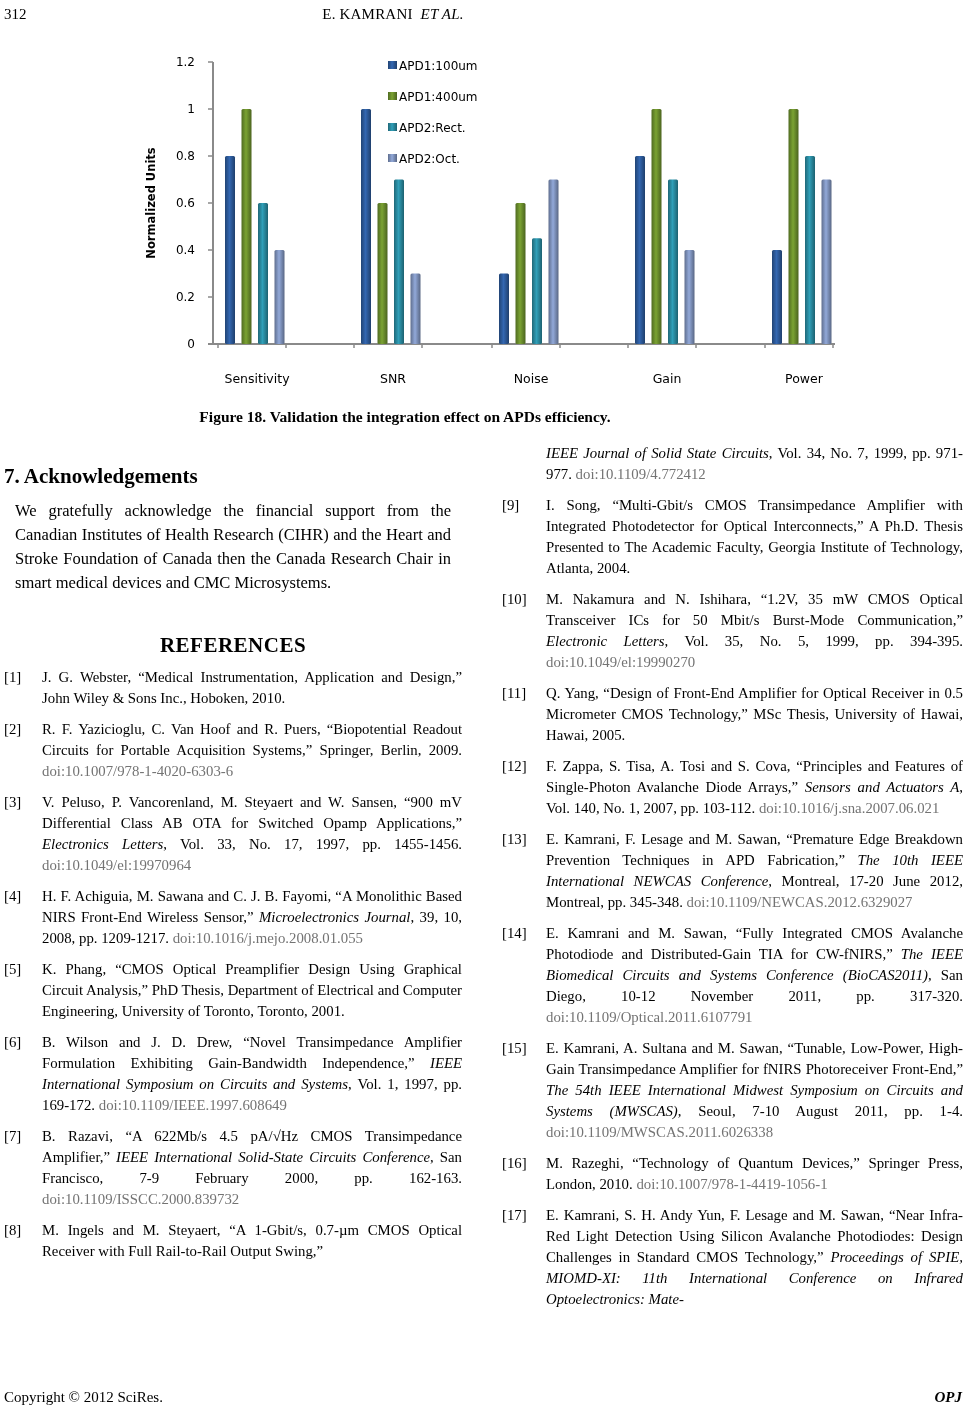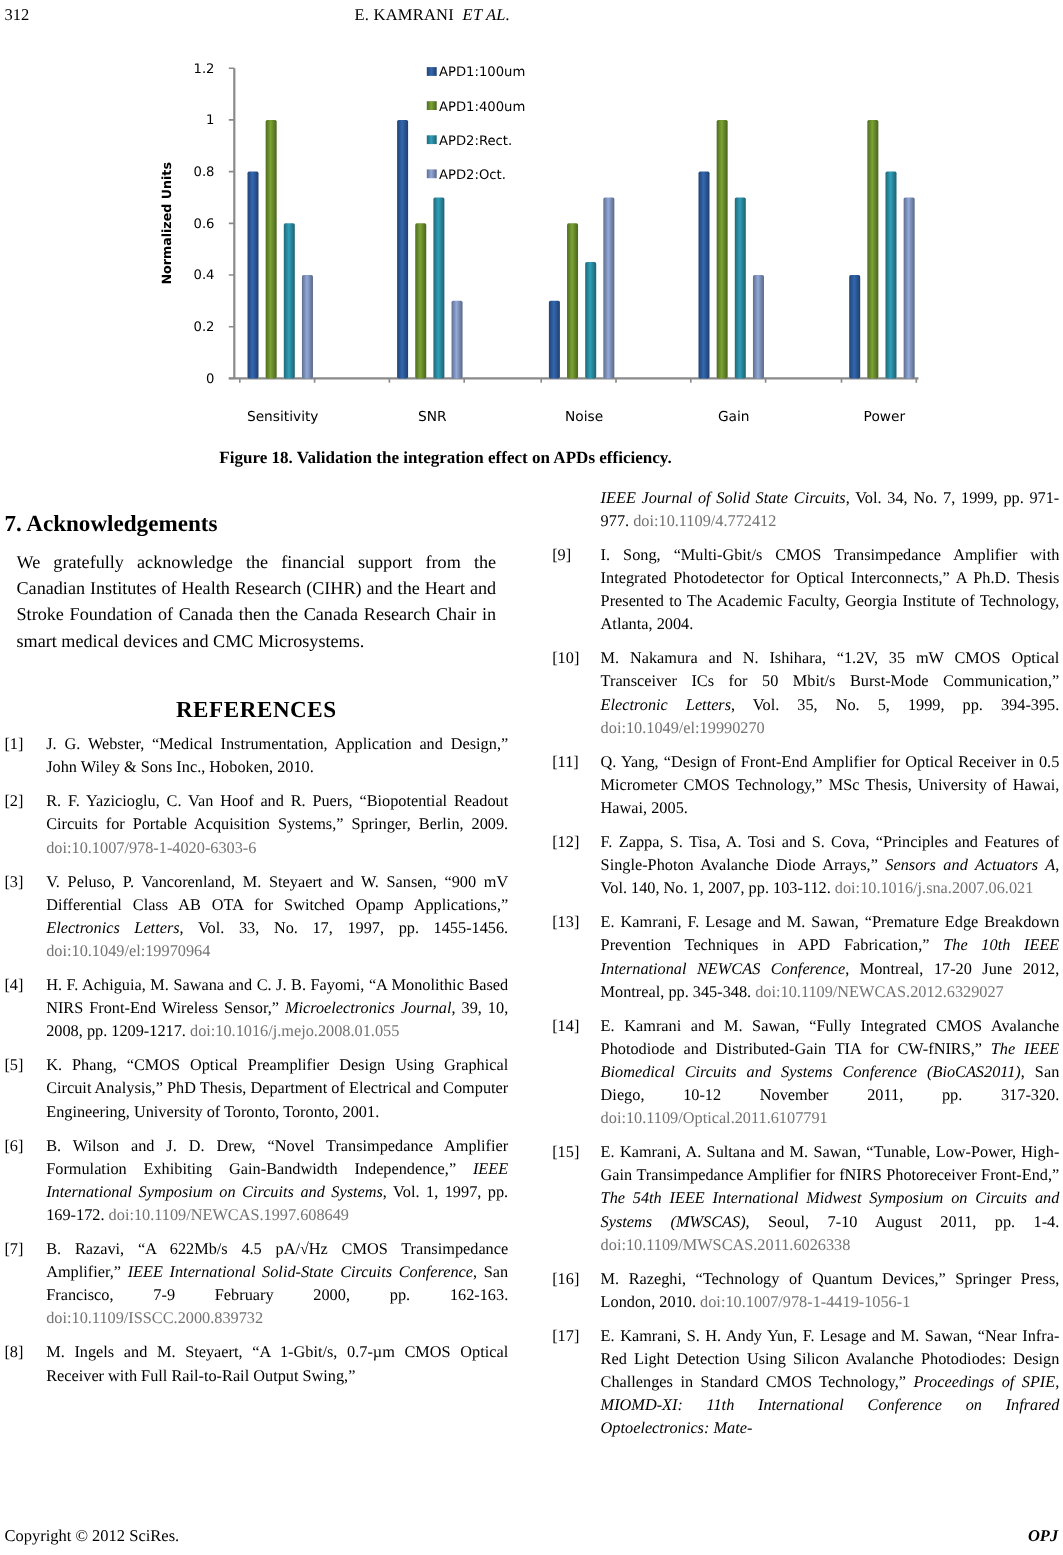--- a/index.html
+++ b/index.html
@@ -140,21 +140,21 @@
 <div id="left-col" class="col">
   <div id="ack-heading">7. Acknowledgements</div>
   <p id="ack-text">We gratefully acknowledge the financial support from the Canadian Institutes of Health Research (CIHR) and the Heart and Stroke Foundation of Canada then the Canada Research Chair in smart medical devices and CMC Microsystems.</p>
   <div id="refs-heading">REFERENCES</div>
   <div id="refs-left">
       <div class="ref"><span class="ref-num">[1]</span><span>J. G. Webster, “Medical Instrumentation, Application and Design,” John Wiley &amp; Sons Inc., Hoboken, 2010.</span></div>
       <div class="ref"><span class="ref-num">[2]</span><span>R. F. Yazicioglu, C. Van Hoof and R. Puers, “Biopotential Readout Circuits for Portable Acquisition Systems,” Springer, Berlin, 2009.</span> <a class="doi">doi:10.1007/978-1-4020-6303-6</a></div>
       <div class="ref"><span class="ref-num">[3]</span><span>V. Peluso, P. Vancorenland, M. Steyaert and W. Sansen, “900 mV Differential Class AB OTA for Switched Opamp Applications,” </span><i>Electronics Letters</i><span>, Vol. 33, No. 17, 1997, pp. 1455-1456.</span> <a class="doi">doi:10.1049/el:19970964</a></div>
       <div class="ref"><span class="ref-num">[4]</span><span>H. F. Achiguia, M. Sawana and C. J. B. Fayomi, “A Monolithic Based NIRS Front-End Wireless Sensor,” </span><i>Microelectronics Journal</i><span>, 39, 10, 2008, pp. 1209-1217.</span> <a class="doi">doi:10.1016/j.mejo.2008.01.055</a></div>
       <div class="ref"><span class="ref-num">[5]</span><span>K. Phang, “CMOS Optical Preamplifier Design Using Graphical Circuit Analysis,” PhD Thesis, Department of Electrical and Computer Engineering, University of Toronto, Toronto, 2001.</span></div>
-      <div class="ref"><span class="ref-num">[6]</span><span>B. Wilson and J. D. Drew, “Novel Transimpedance Amplifier Formulation Exhibiting Gain-Bandwidth Independence,” </span><i>IEEE International Symposium on Circuits and Systems</i><span>, Vol. 1, 1997, pp. 169-172.</span> <a class="doi">doi:10.1109/NEWCAS.1997.608649</a></div>
+      <div class="ref"><span class="ref-num">[6]</span><span>B. Wilson and J. D. Drew, “Novel Transimpedance Amplifier Formulation Exhibiting Gain-Bandwidth Independence,” </span><i>IEEE International Symposium on Circuits and Systems</i><span>, Vol. 1, 1997, pp. 169-172.</span> <a class="doi">doi:10.1109/IEEE.1997.608649</a></div>
       <div class="ref"><span class="ref-num">[7]</span><span>B. Razavi, “A 622Mb/s 4.5 pA/√Hz CMOS Transimpedance Amplifier,” </span><i>IEEE International Solid-State Circuits Conference</i><span>, San Francisco, 7-9 February 2000, pp. 162-163.</span> <a class="doi">doi:10.1109/ISSCC.2000.839732</a></div>
       <div class="ref"><span class="ref-num">[8]</span><span>M. Ingels and M. Steyaert, “A 1-Gbit/s, 0.7-µm CMOS Optical Receiver with Full Rail-to-Rail Output Swing,”</span></div>
     </div>
 </div>
 
 <div id="right-col" class="col">
   <div class="cont">
     <i>IEEE Journal of Solid State Circuits</i><span>, Vol. 34, No. 7, 1999, pp. 971-977.</span>
     <a class="doi">doi:10.1109/4.772412</a>
   </div>

